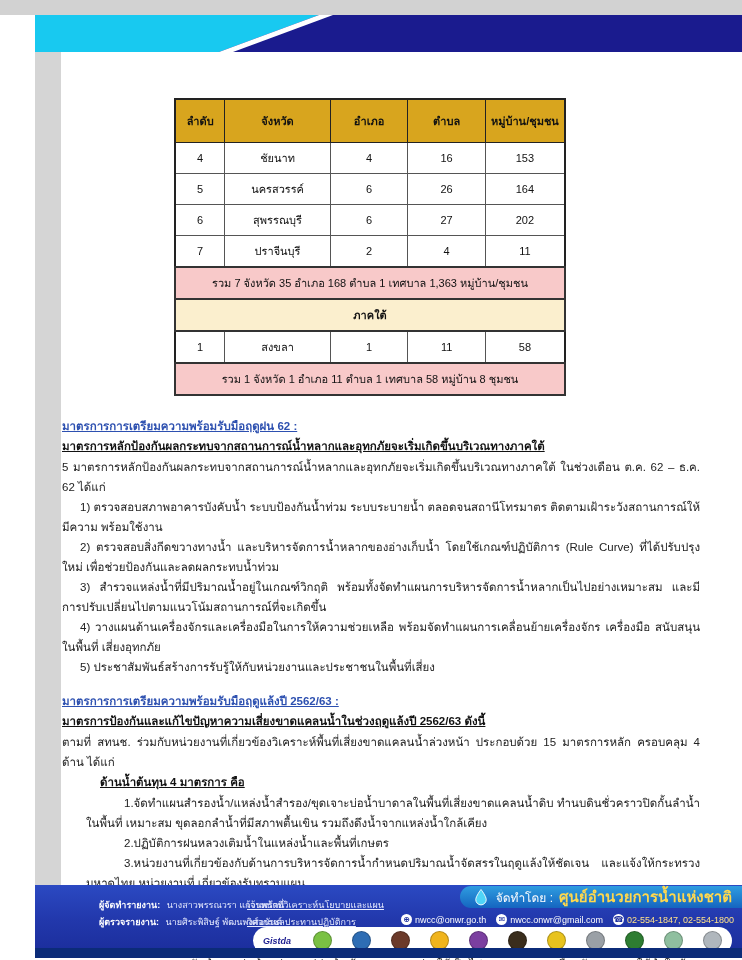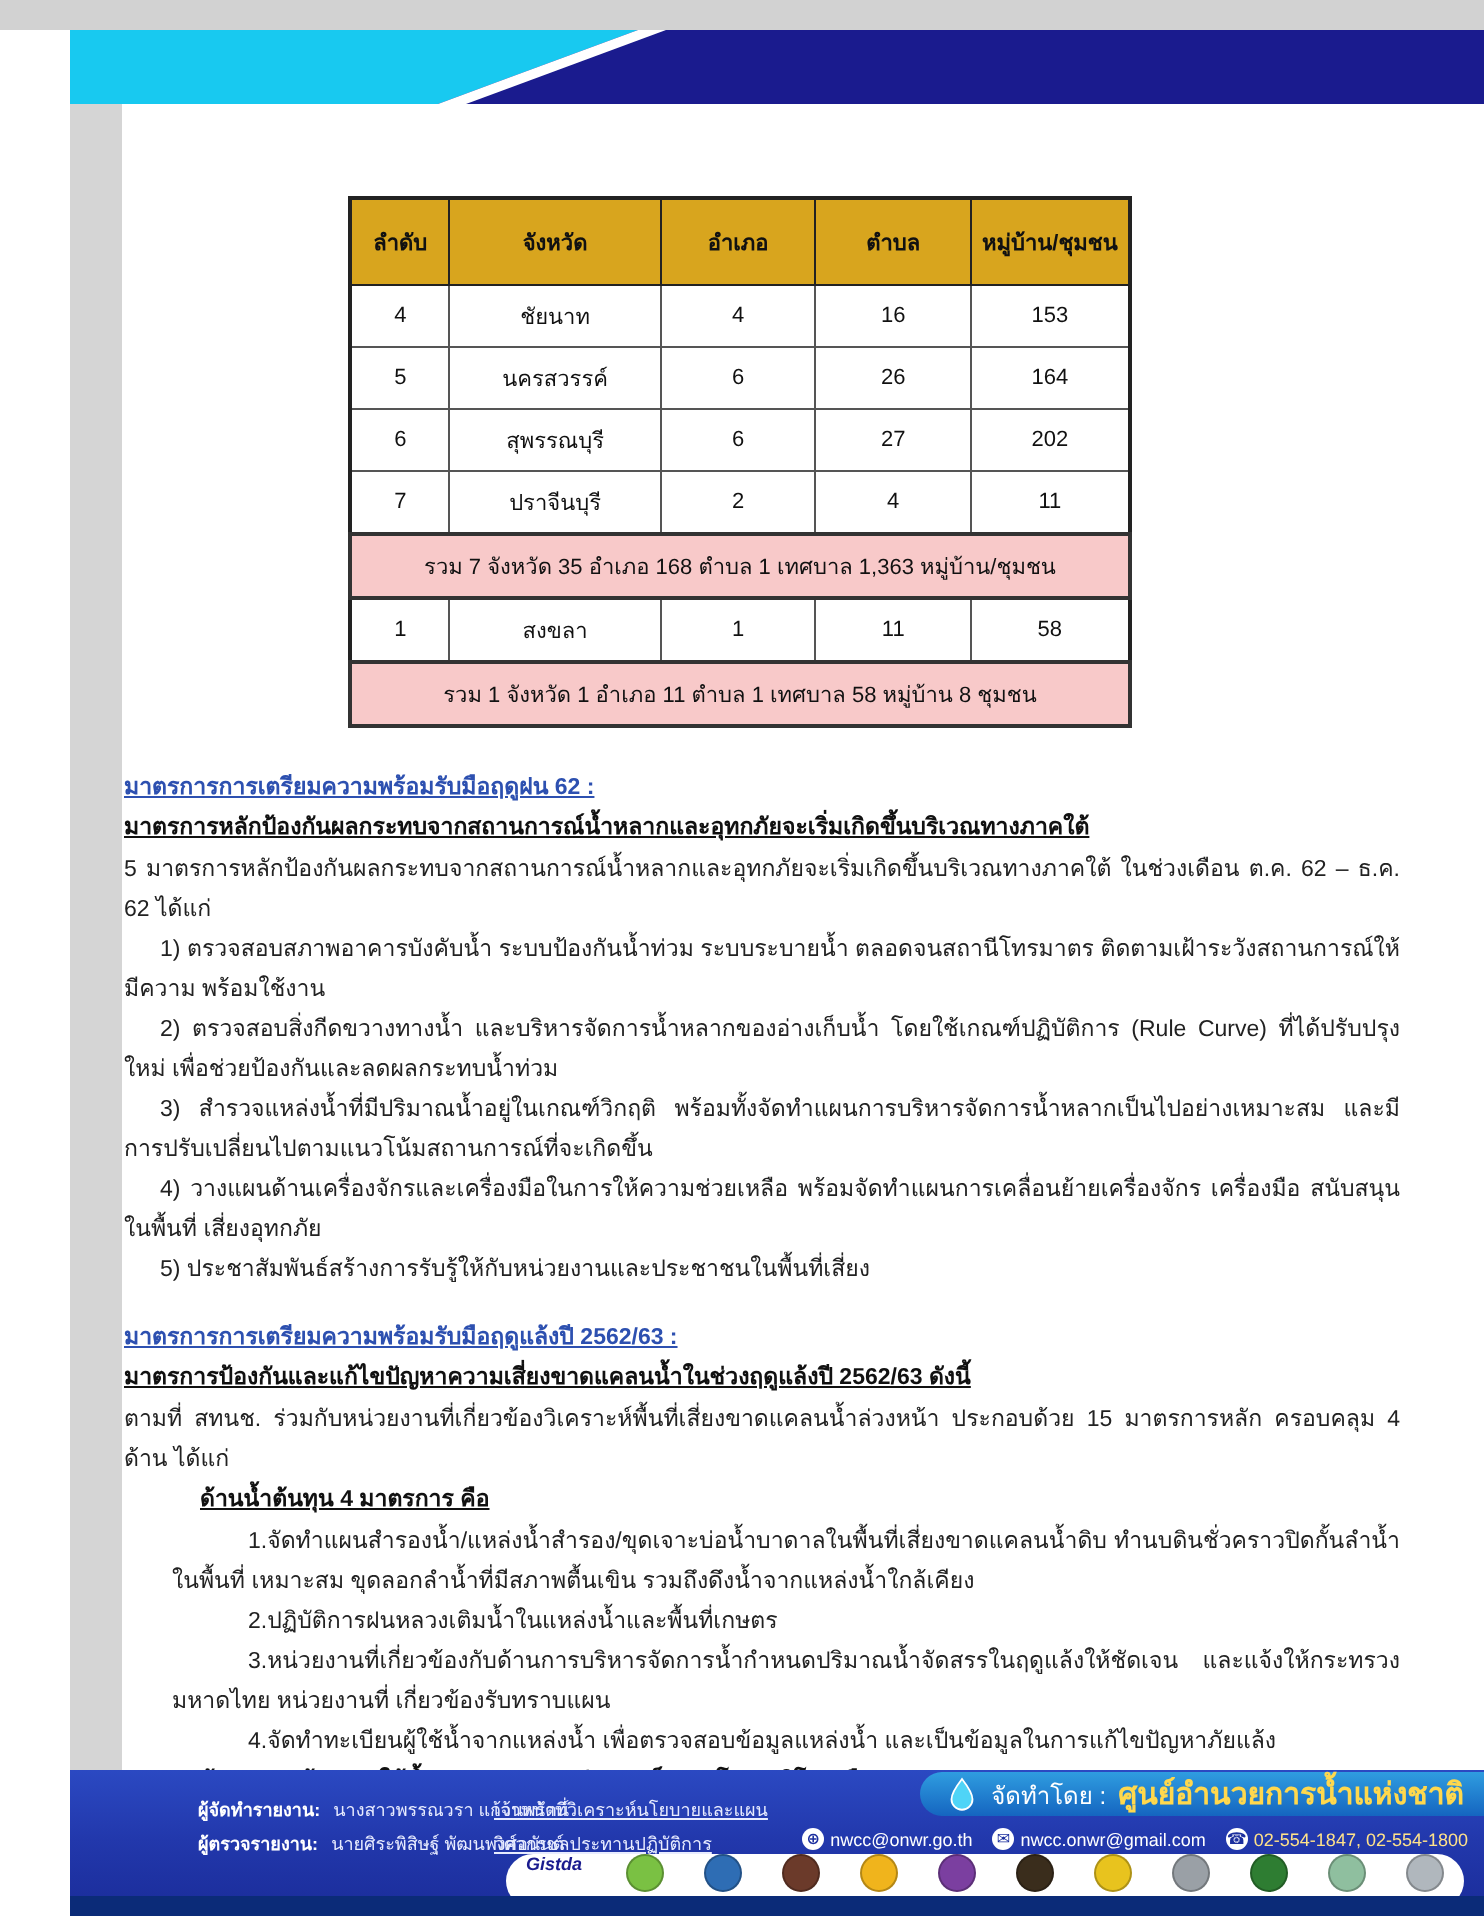--- a/index.html
+++ b/index.html
@@ -47,21 +47,21 @@
     background:linear-gradient(180deg,#2f9de0,#1565c0); border-radius:14px 0 0 14px; padding:0 10px 0 12px; }
   .madeby-label { font-size:12px; color:#ffffff; }
   .madeby-org { font-size:15px; font-weight:bold; color:#ffd84d; }
   .contact { position:absolute; right:8px; top:29px; display:flex; align-items:center; gap:10px;
     font-size:9px; color:#ffffff; white-space:nowrap; }
   .c-item { display:flex; align-items:center; gap:3px; }
   .c-icon { display:inline-flex; width:11px; height:11px; border-radius:50%; background:#fff; color:#1c2f9e;
     font-size:8px; align-items:center; justify-content:center; font-weight:bold; }
   .c-phone { color:#ffe28a; }
   .logos { position:absolute; right:10px; top:42px; height:27px; background:#ffffff; border-radius:14px;
-    display:flex; gap:20px; padding:0 10px; }
+    display:flex; align-items:center; gap:20px; padding:0 10px; }
   .gistda { font-size:9px; font-style:italic; font-weight:bold; color:#1a1b8e; margin-right:2px; }
   .logo-dot { width:19px; height:19px; border-radius:50%; border:1px solid rgba(0,0,0,.25); }
   .bottom-strip { position:absolute; left:35px; top:948px; width:707px; height:10px; background:#0b2b78; }
 
   .drop-icon { width:18px; height:18px; }
 </style>
 </head>
 <body>
 
 <div class="top-bar"></div>
@@ -109,20 +109,23 @@
       </tr>
       <tr>
         <td>7</td>
         <td>ปราจีนบุรี</td>
         <td>2</td>
         <td>4</td>
         <td>11</td>
       </tr>
       <tr>
         <td class="summary" colspan="5">รวม 7 จังหวัด 35 อำเภอ 168 ตำบล 1 เทศบาล 1,363 หมู่บ้าน/ชุมชน</td>
+      </tr>
+      <tr>
+        <td class="region" colspan="5">ภาคใต้</td>
       </tr>
       <tr>
         <td>1</td>
         <td>สงขลา</td>
         <td>1</td>
         <td>11</td>
         <td>58</td>
       </tr>
       <tr>
         <td class="summary" colspan="5">รวม 1 จังหวัด 1 อำเภอ 11 ตำบล 1 เทศบาล 58 หมู่บ้าน 8 ชุมชน</td>

